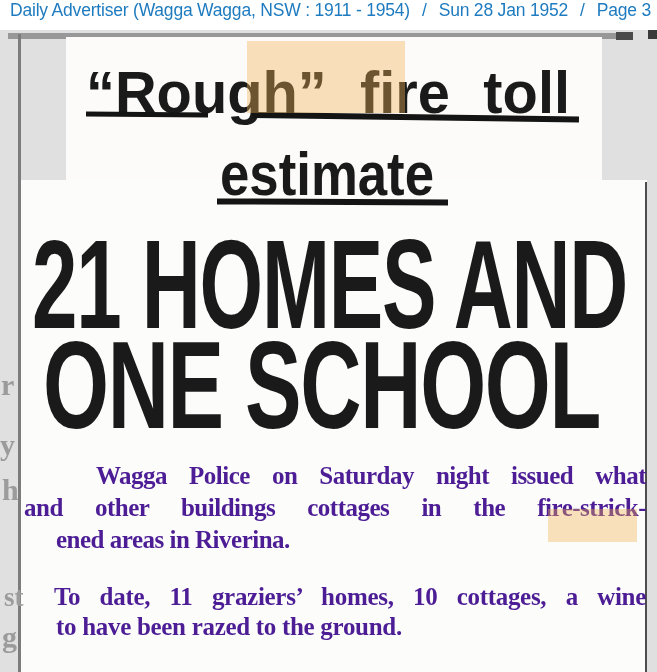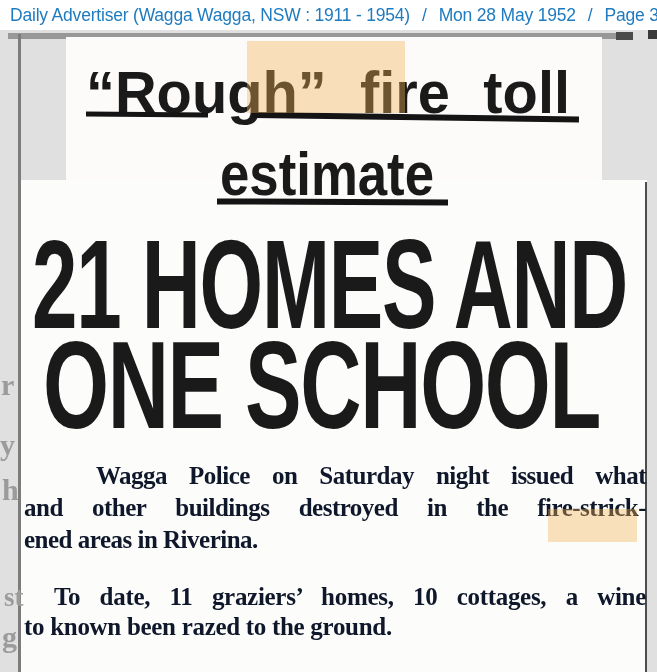--- a/index.html
+++ b/index.html
@@ -3,21 +3,21 @@
 <meta charset="utf-8">
 <style>
   html,body{margin:0;padding:0;}
   body{
     width:657px;height:672px;overflow:hidden;background:#ffffff;
     font-family:"Liberation Sans",sans-serif;
     -webkit-font-smoothing:antialiased;
   }
   
   .breadcrumb{
-    height:30px;display:flex;align-items:center;
+    height:30px;display:flex;
     padding-left:10px;background:#ffffff;
     font-size:17.5px;letter-spacing:-0.2px;color:#1e7bbf;
     white-space:nowrap;
   }
   .breadcrumb .sep{padding:0 12px;color:#1e7bbf;}
   .crumb{color:#1e7bbf;text-decoration:none;cursor:pointer;}
   
   .scan{
     position:relative;width:657px;height:642px;
     background:#e0e0e0;overflow:hidden;
@@ -51,43 +51,43 @@
   .svg-big1{left:32px;top:202px;}
   .svg-big1 text{font-size:127px;letter-spacing:-2px;}
   .svg-big2{left:43px;top:306px;}
   .svg-big2 text{font-size:125px;letter-spacing:-2px;}
   .underline{background:#141414;}
   .u1{left:86px;top:82px;width:122px;height:5px;transform:rotate(0.5deg);}
   .u2{left:252px;top:82px;width:327px;height:6px;transform:rotate(0.8deg);transform-origin:left center;}
   .u3{left:217px;top:169px;width:231px;height:6px;transform:rotate(0.3deg);}
   
   .article{
-    left:24px;width:622px;color:#0f172a;
+    left:24px;width:622px;color:#4c1d95;
     font-family:"Liberation Serif",serif;
   }
   .para1{top:430px;font-size:25px;font-weight:700;letter-spacing:-0.5px;}
   .para1 .pline{height:32px;line-height:32px;}
   .para2{top:552px;font-size:25px;font-weight:700;letter-spacing:-0.3px;}
   .para2 .pline{height:30px;line-height:30px;}
   .pline{text-align:justify;text-align-last:justify;white-space:nowrap;overflow:visible;}
-  .pline.left{text-align:left;text-align-last:left;}
+  .pline.left{text-align:left;text-align-last:left;margin-left:32px;}
   .indent-big{padding-left:72px;}
   .indent-sm{padding-left:30px;}
   
   .hl{background:rgba(242,178,83,0.38);pointer-events:none;z-index:5;}
   .hl1{left:247px;top:11px;width:158px;height:72px;}
   .hl2{left:548px;top:479px;width:89px;height:33px;}
 </style>
 </head>
 <body>
 
 <div class="breadcrumb">
   <span class="crumb">Daily Advertiser (Wagga Wagga, NSW : 1911 - 1954)</span>
   <span class="sep">/</span>
-  <span class="crumb">Mon 28 May 1952</span>
+  <span class="crumb">Sun 28 Jan 1952</span>
   <span class="sep">/</span>
   <span class="crumb">Page 3</span>
 </div>
 
 <div class="scan">
 
   <div class="abs top-band"></div>
   <div class="abs top-band-dark"></div>
   <div class="abs corner-dark"></div>
   <div class="abs v-rule"></div>
@@ -114,25 +114,25 @@
 
   <svg class="abs svg-big1" width="600" height="105">
     <text x="0" y="96" textLength="595" lengthAdjust="spacingAndGlyphs">21 HOMES AND</text>
   </svg>
   <svg class="abs svg-big2" width="562" height="105">
     <text x="0" y="92" textLength="557" lengthAdjust="spacingAndGlyphs">ONE SCHOOL</text>
   </svg>
 
   <div class="abs article para1">
     <div class="pline indent-big">Wagga Police on Saturday night issued what</div>
-    <div class="pline">and other buildings destroyed in the fire-strick-</div>
+    <div class="pline">and other buildings cottages in the fire-strick-</div>
     <div class="pline left">ened areas in Riverina.</div>
   </div>
 
   <div class="abs article para2">
     <div class="pline indent-sm">To date, 11 graziers’ homes, 10 cottages, a wine</div>
-    <div class="pline left">to known been razed to the ground.</div>
+    <div class="pline left">to have been razed to the ground.</div>
   </div>
 
   <div class="abs hl hl1"></div>
   <div class="abs hl hl2"></div>
 
 </div>
 
 </body></html>

